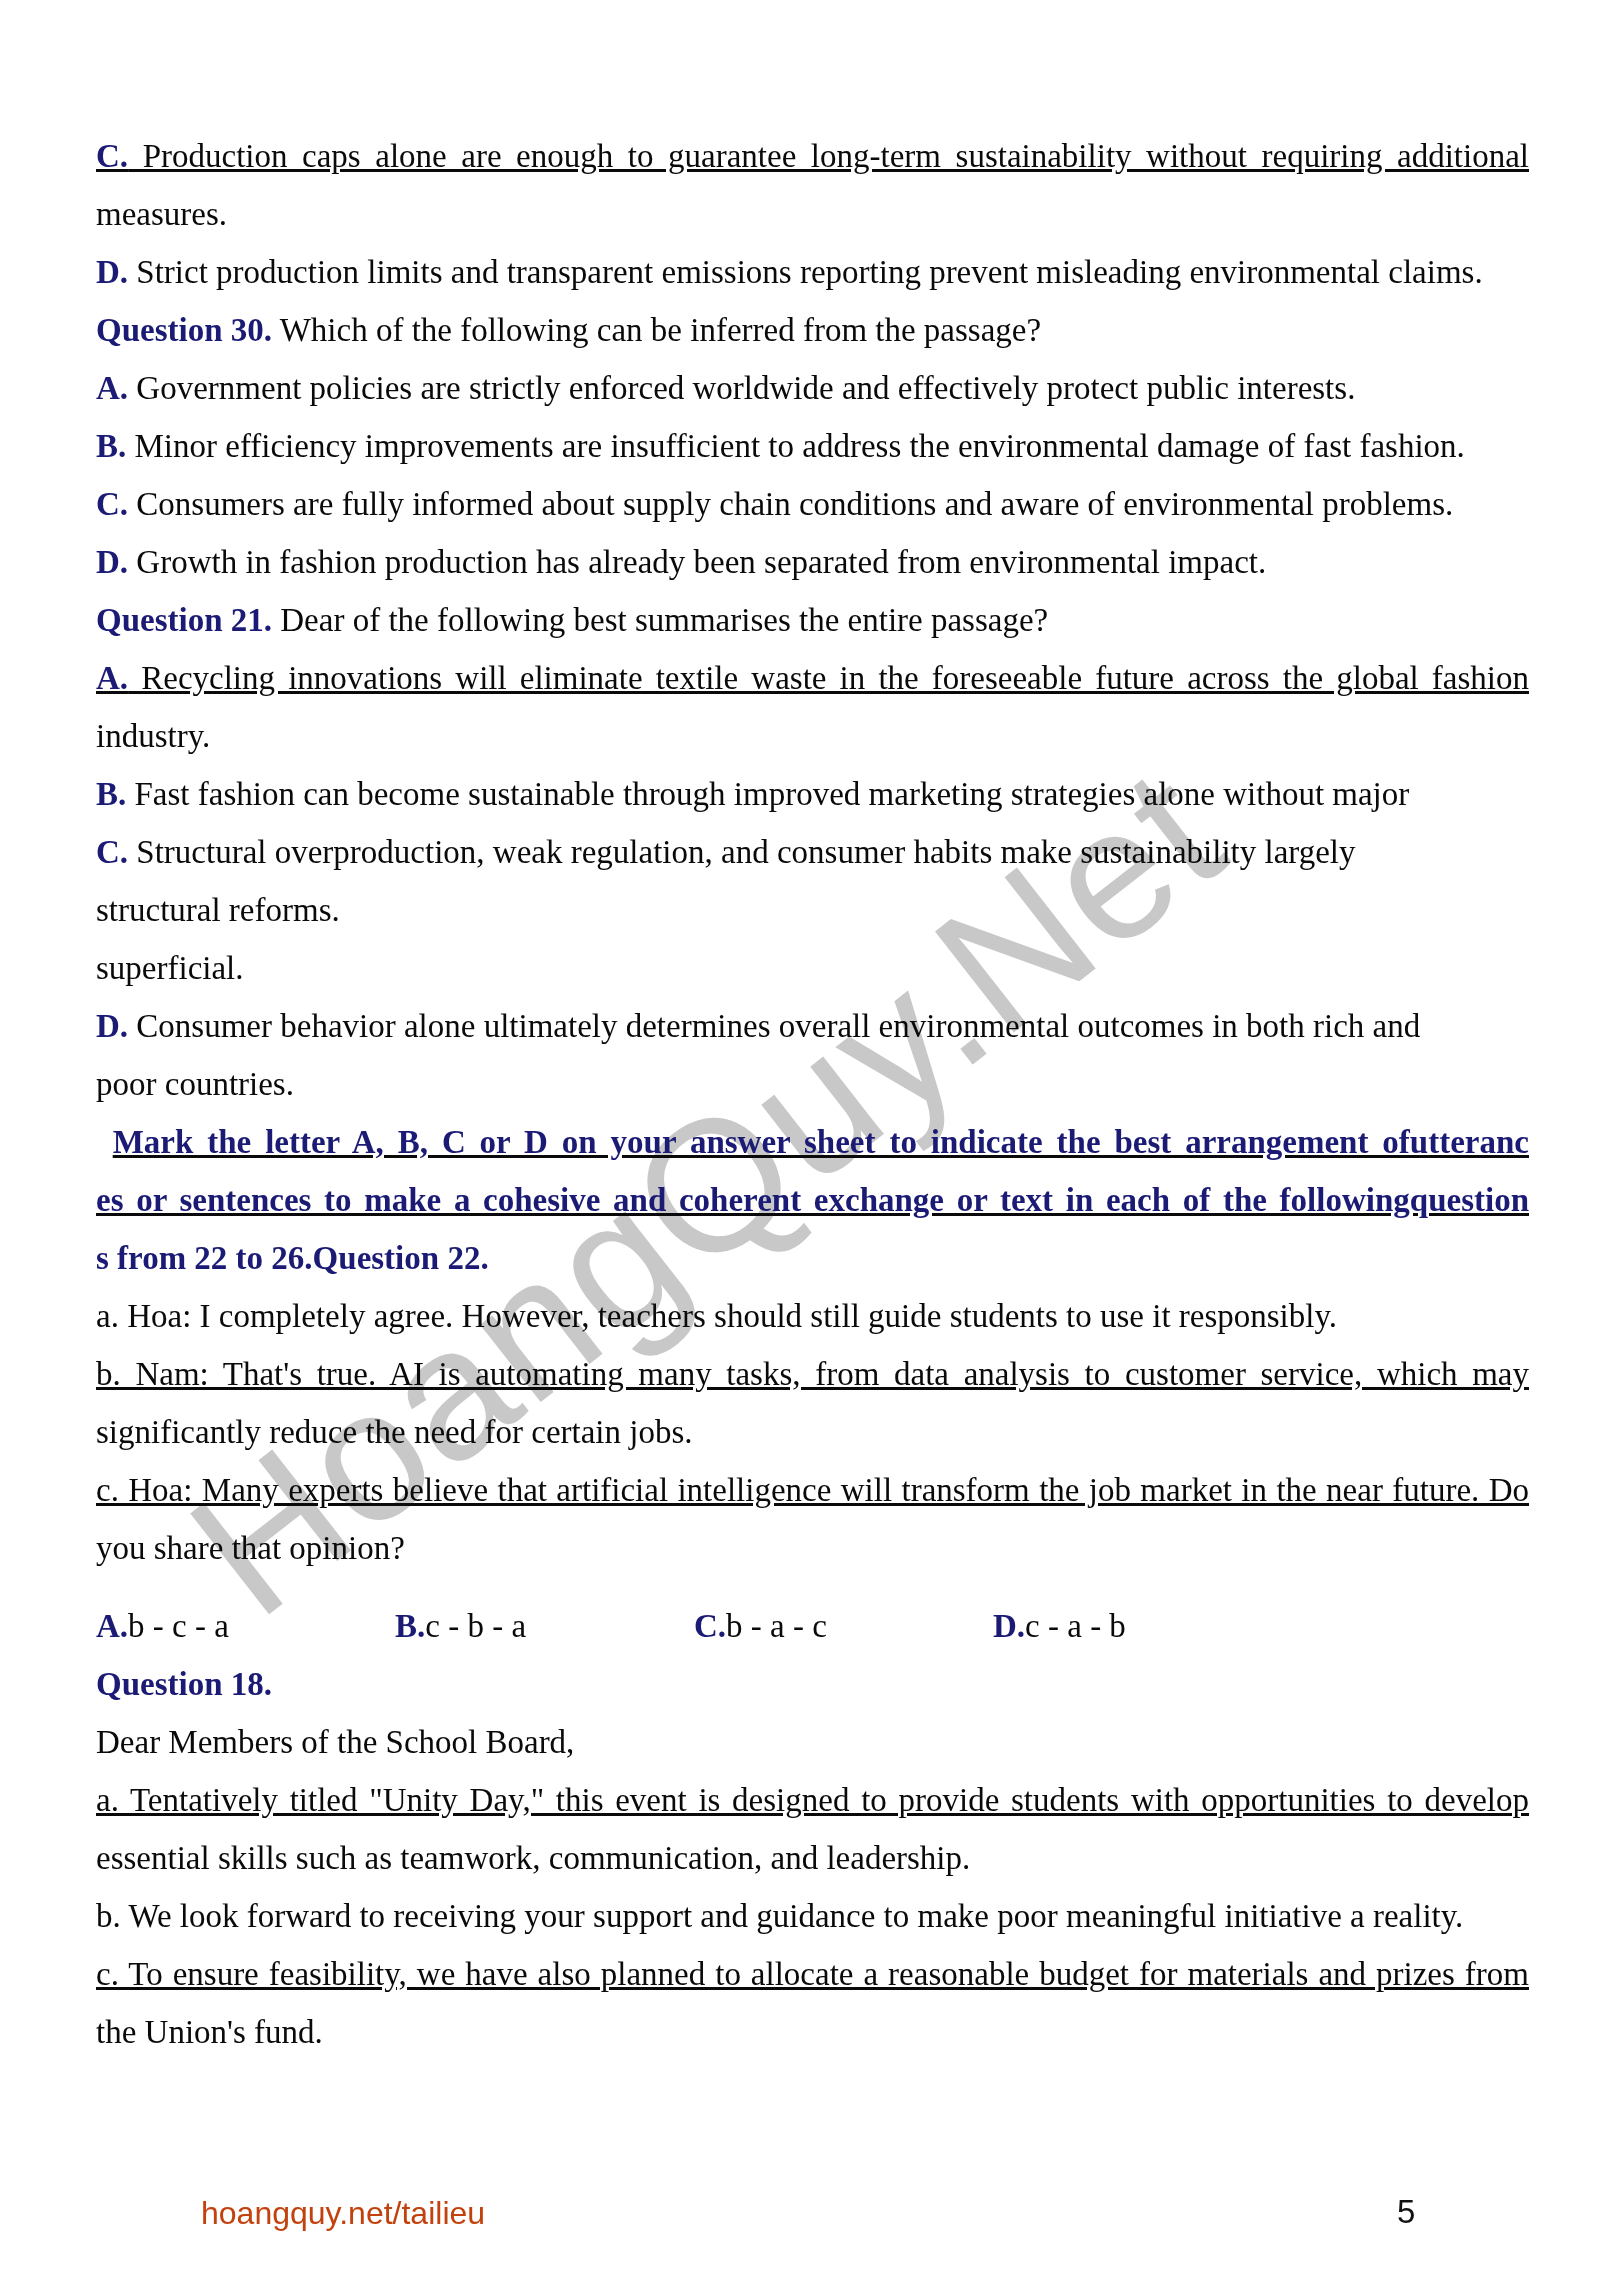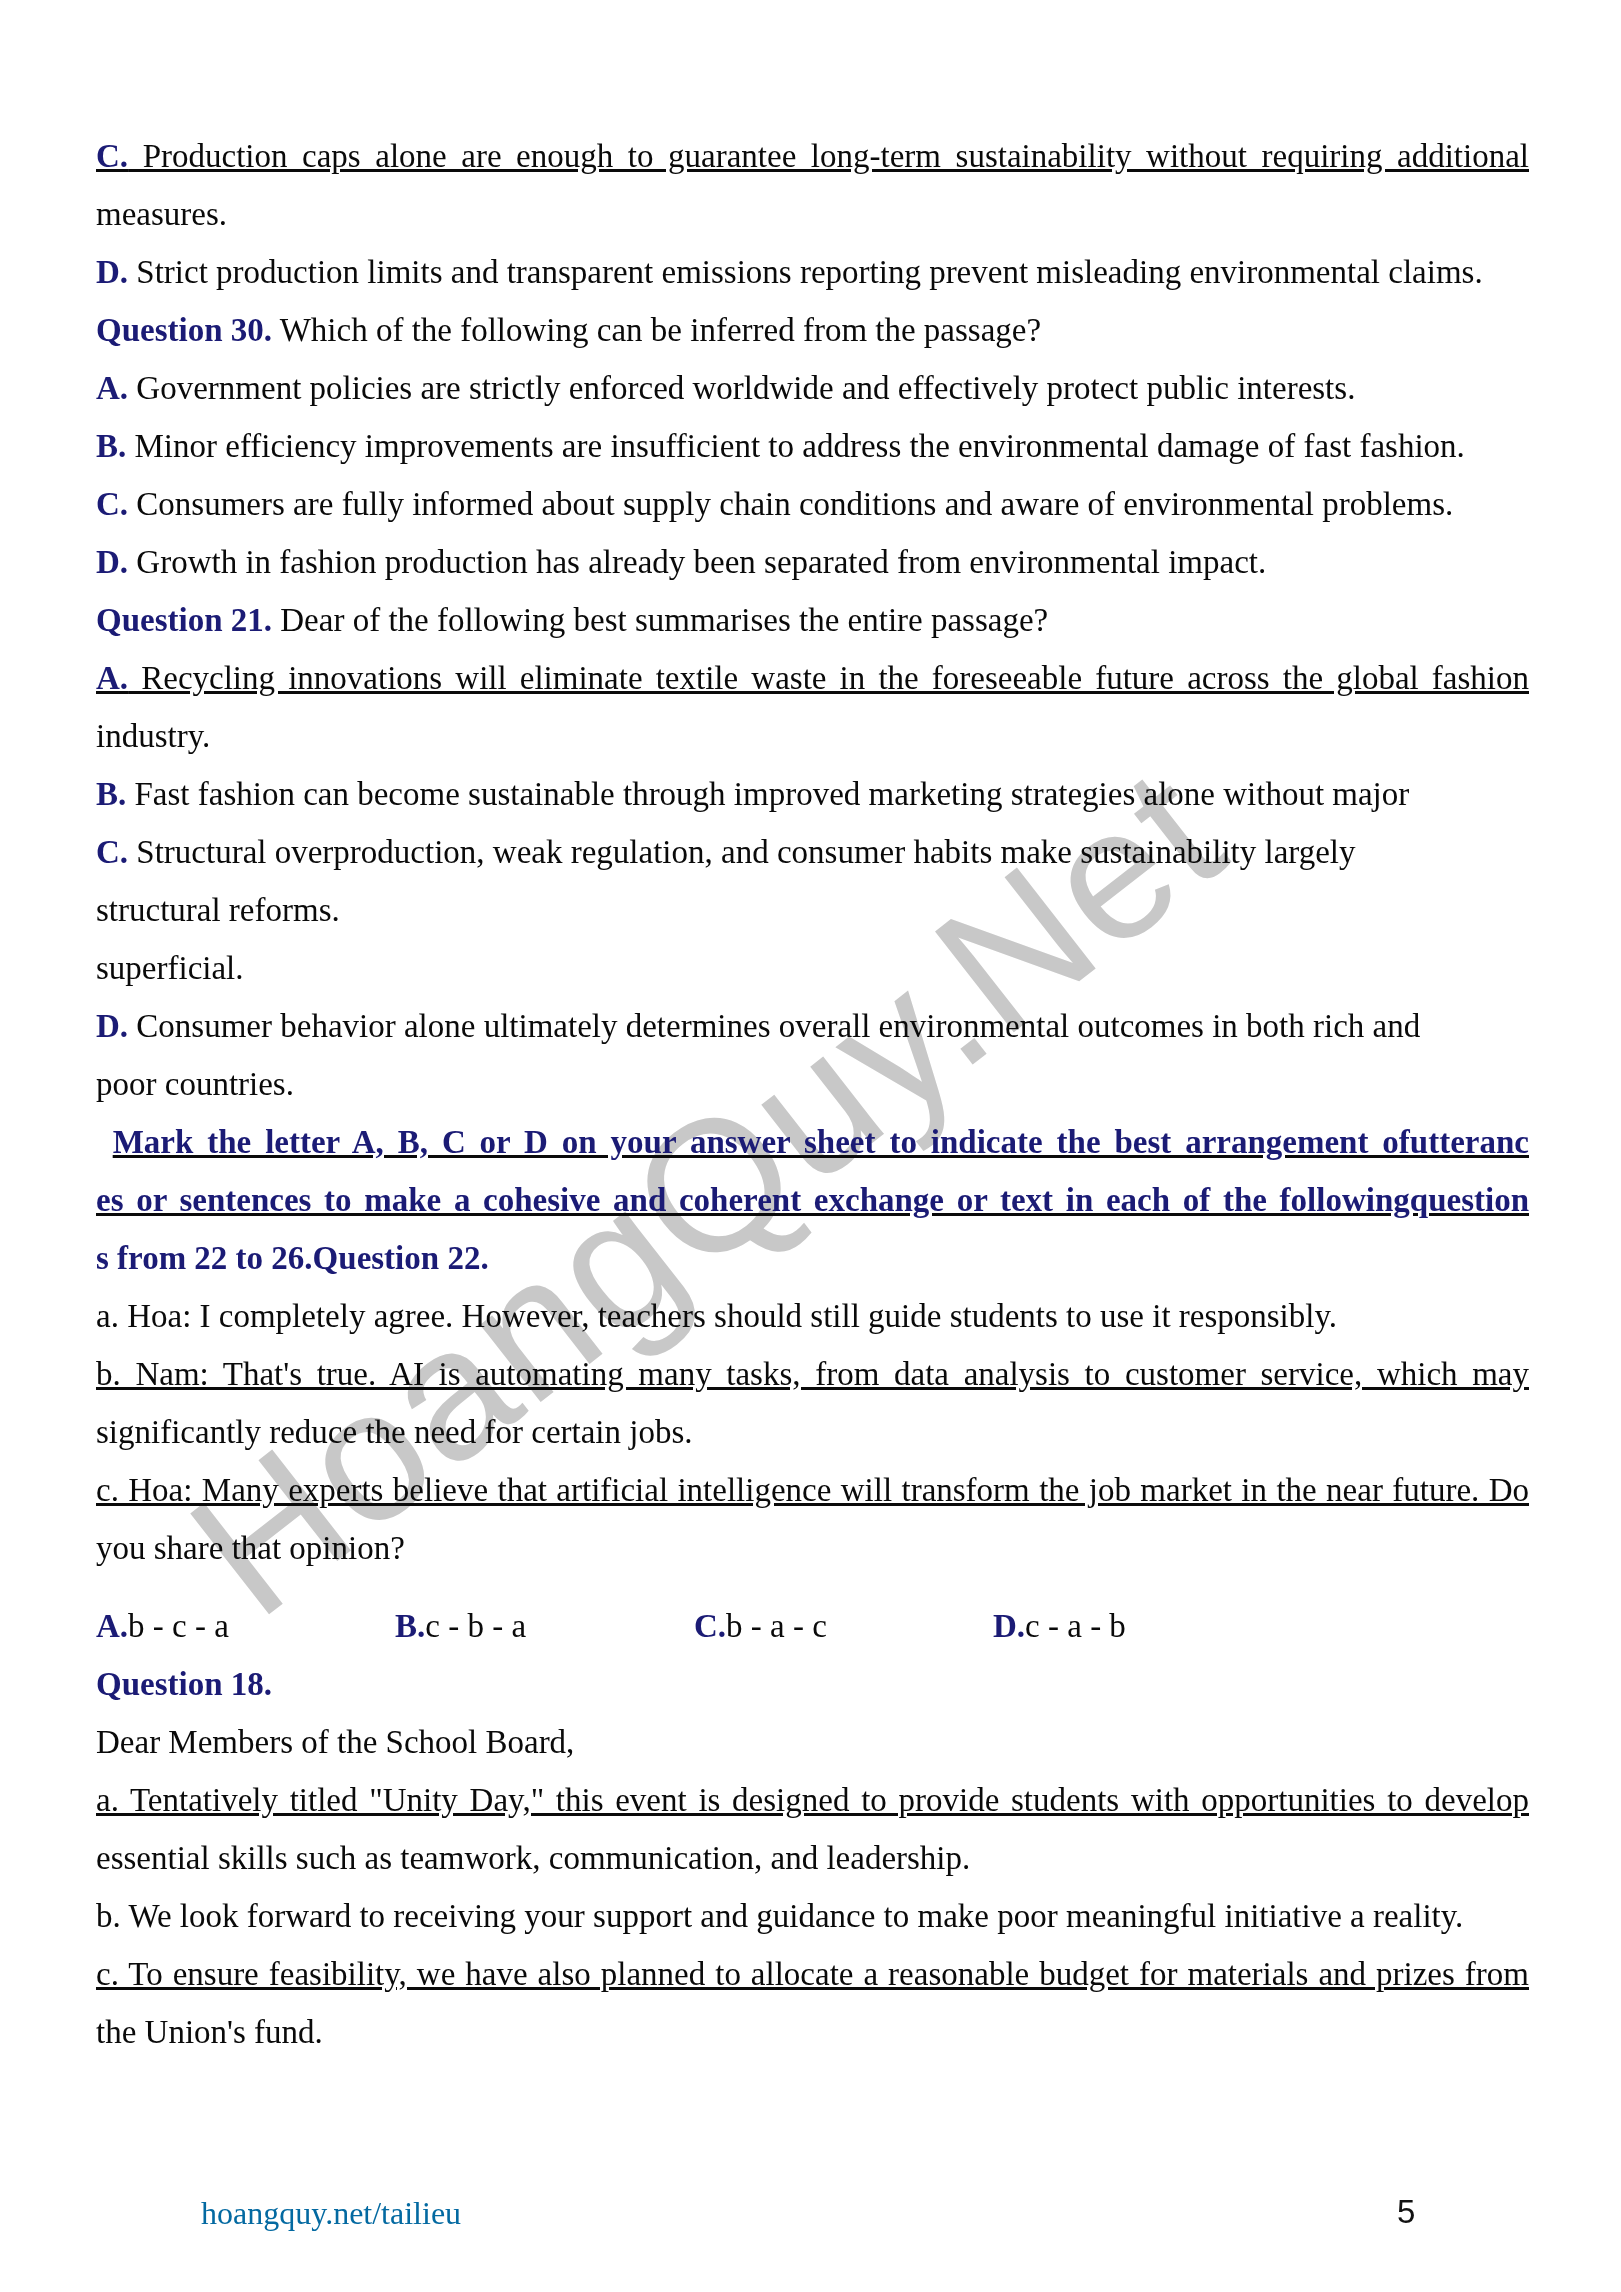--- a/index.html
+++ b/index.html
@@ -70,24 +70,24 @@
     white-space: nowrap;
   }
   .optval {
     margin-left: 0;
   }
   .footer-site {
     position: absolute;
     left: 201px;
     top: 2194px;
     z-index: 2;
-    font-family: Liberation Serif, serif;
+    font-family: Liberation Sans, sans-serif;
     font-size: 32px;
     line-height: 39px;
-    color: #0369a1;
+    color: #c2410c;
   }
   .page-num {
     position: absolute;
     left: 1397px;
     top: 2192px;
     z-index: 2;
     font-family: "Liberation Sans", sans-serif;
     font-size: 33px;
     line-height: 39px;
     color: #111111;

